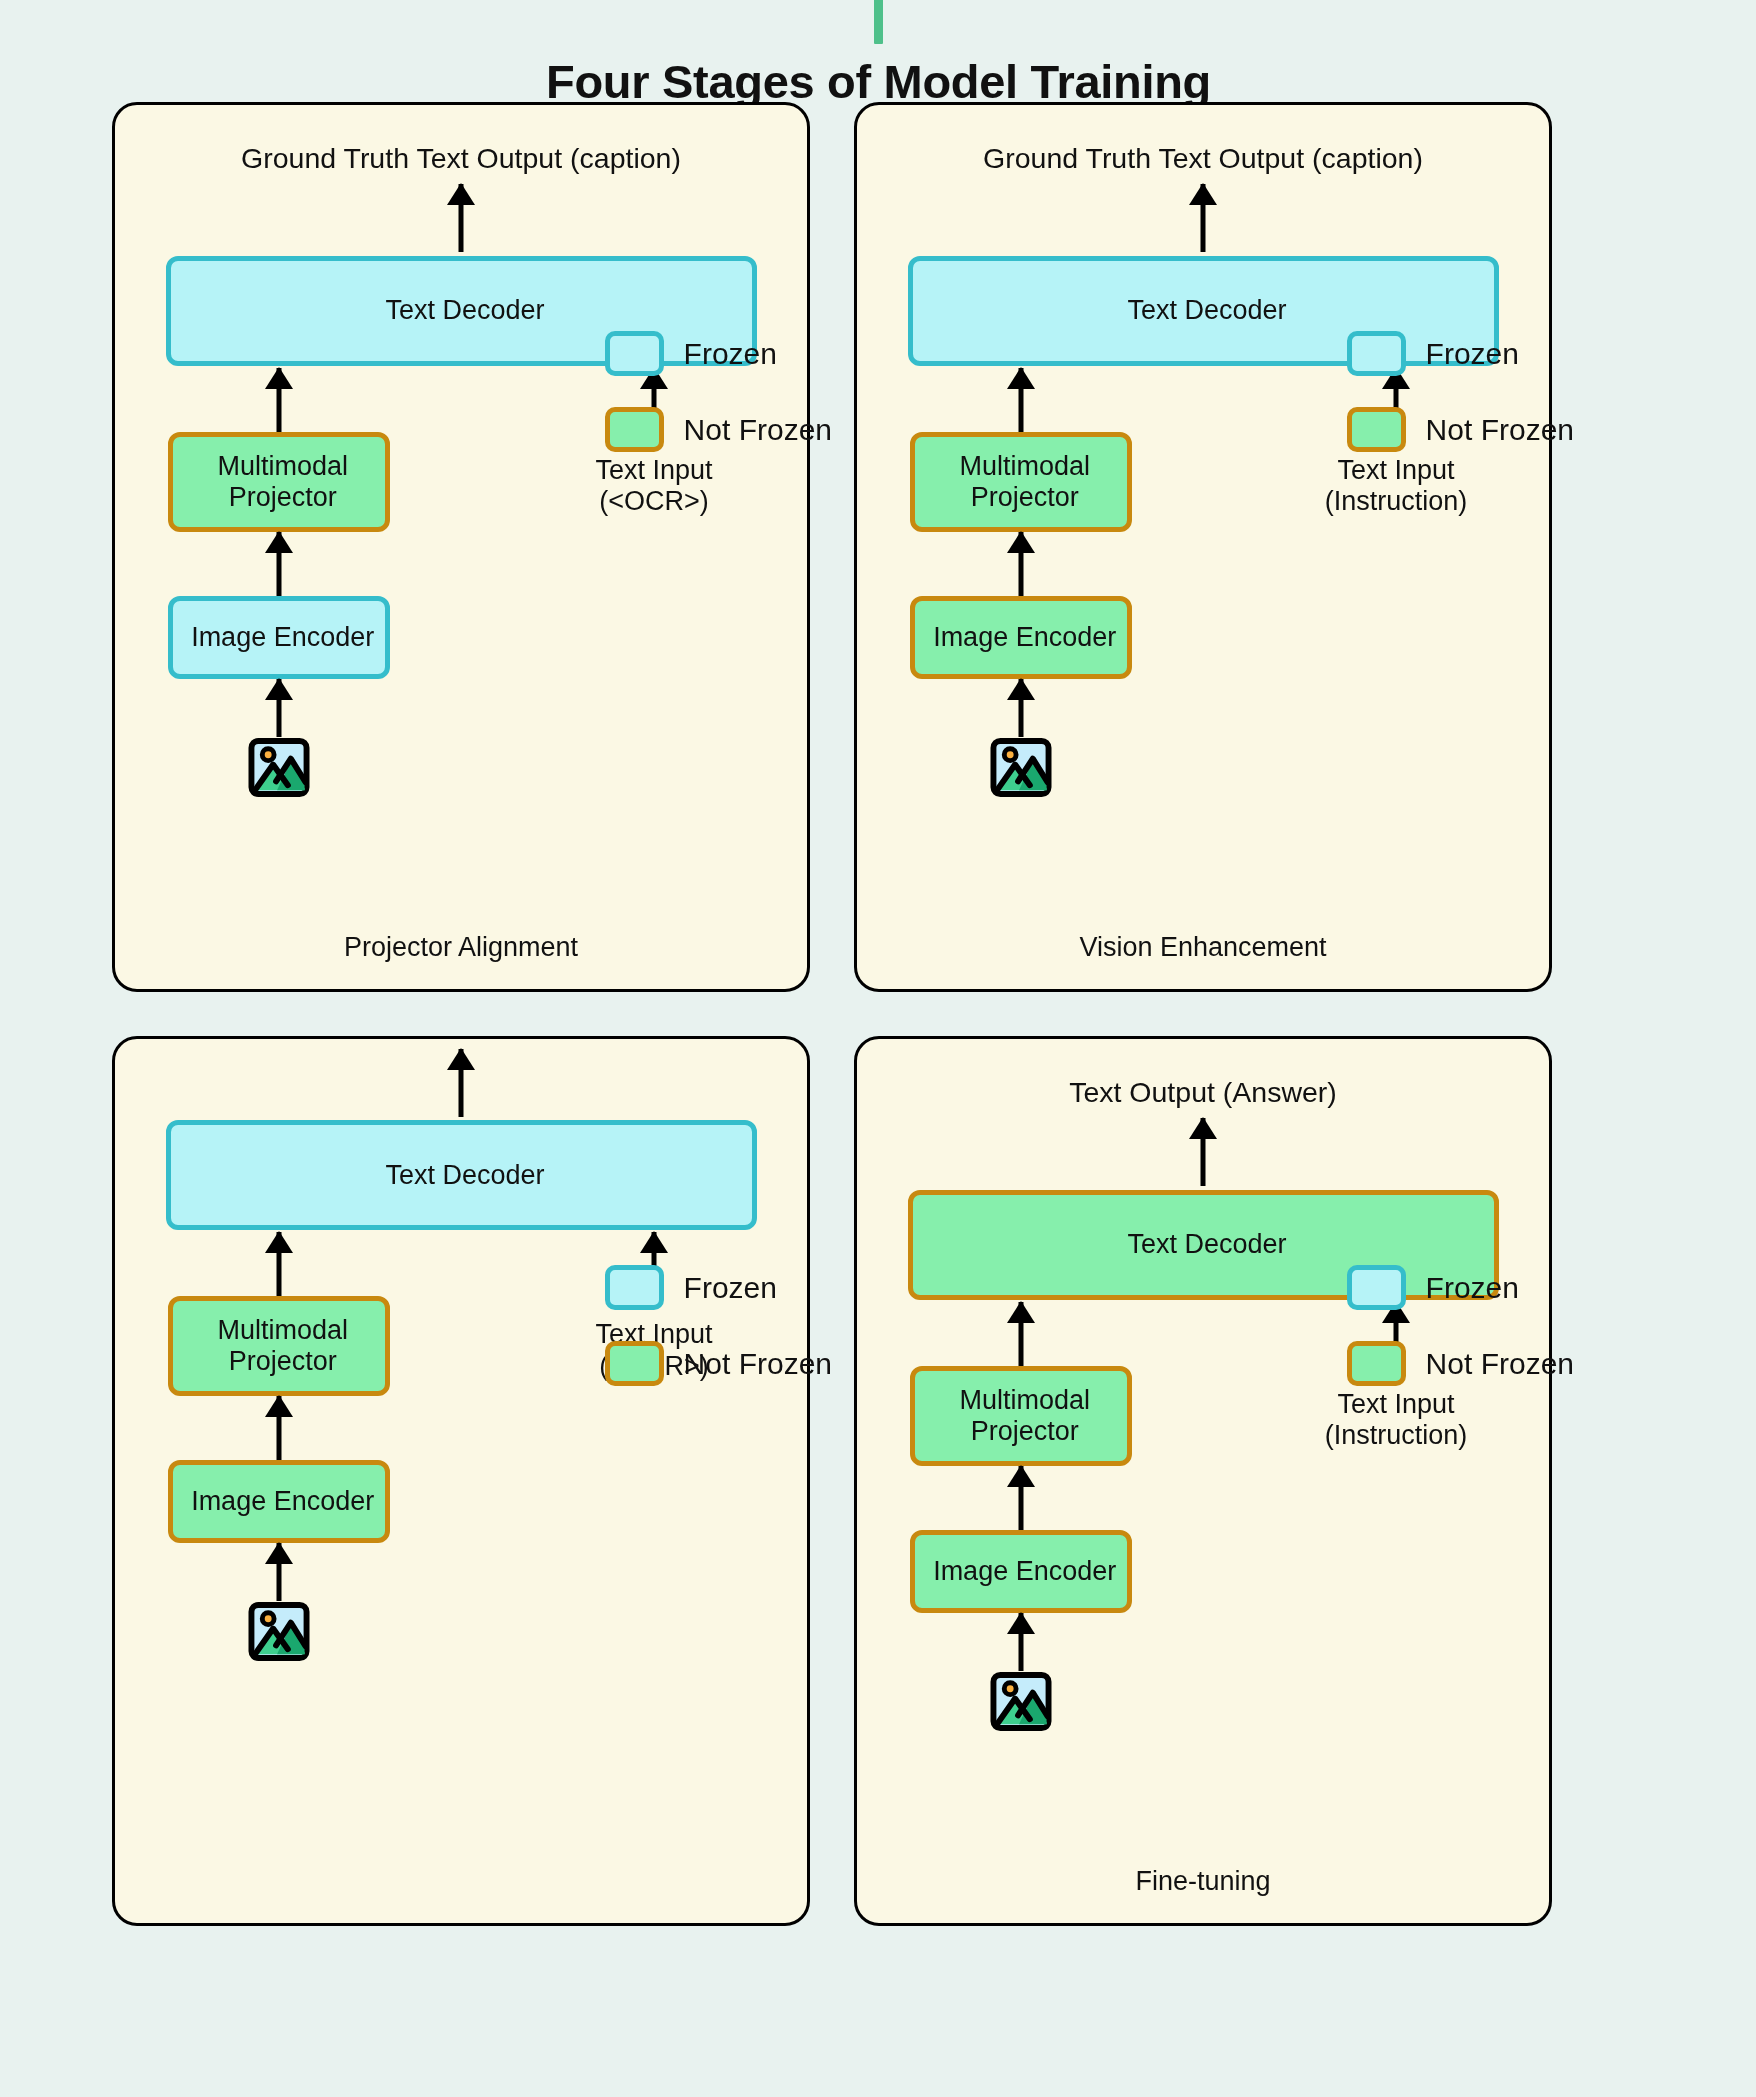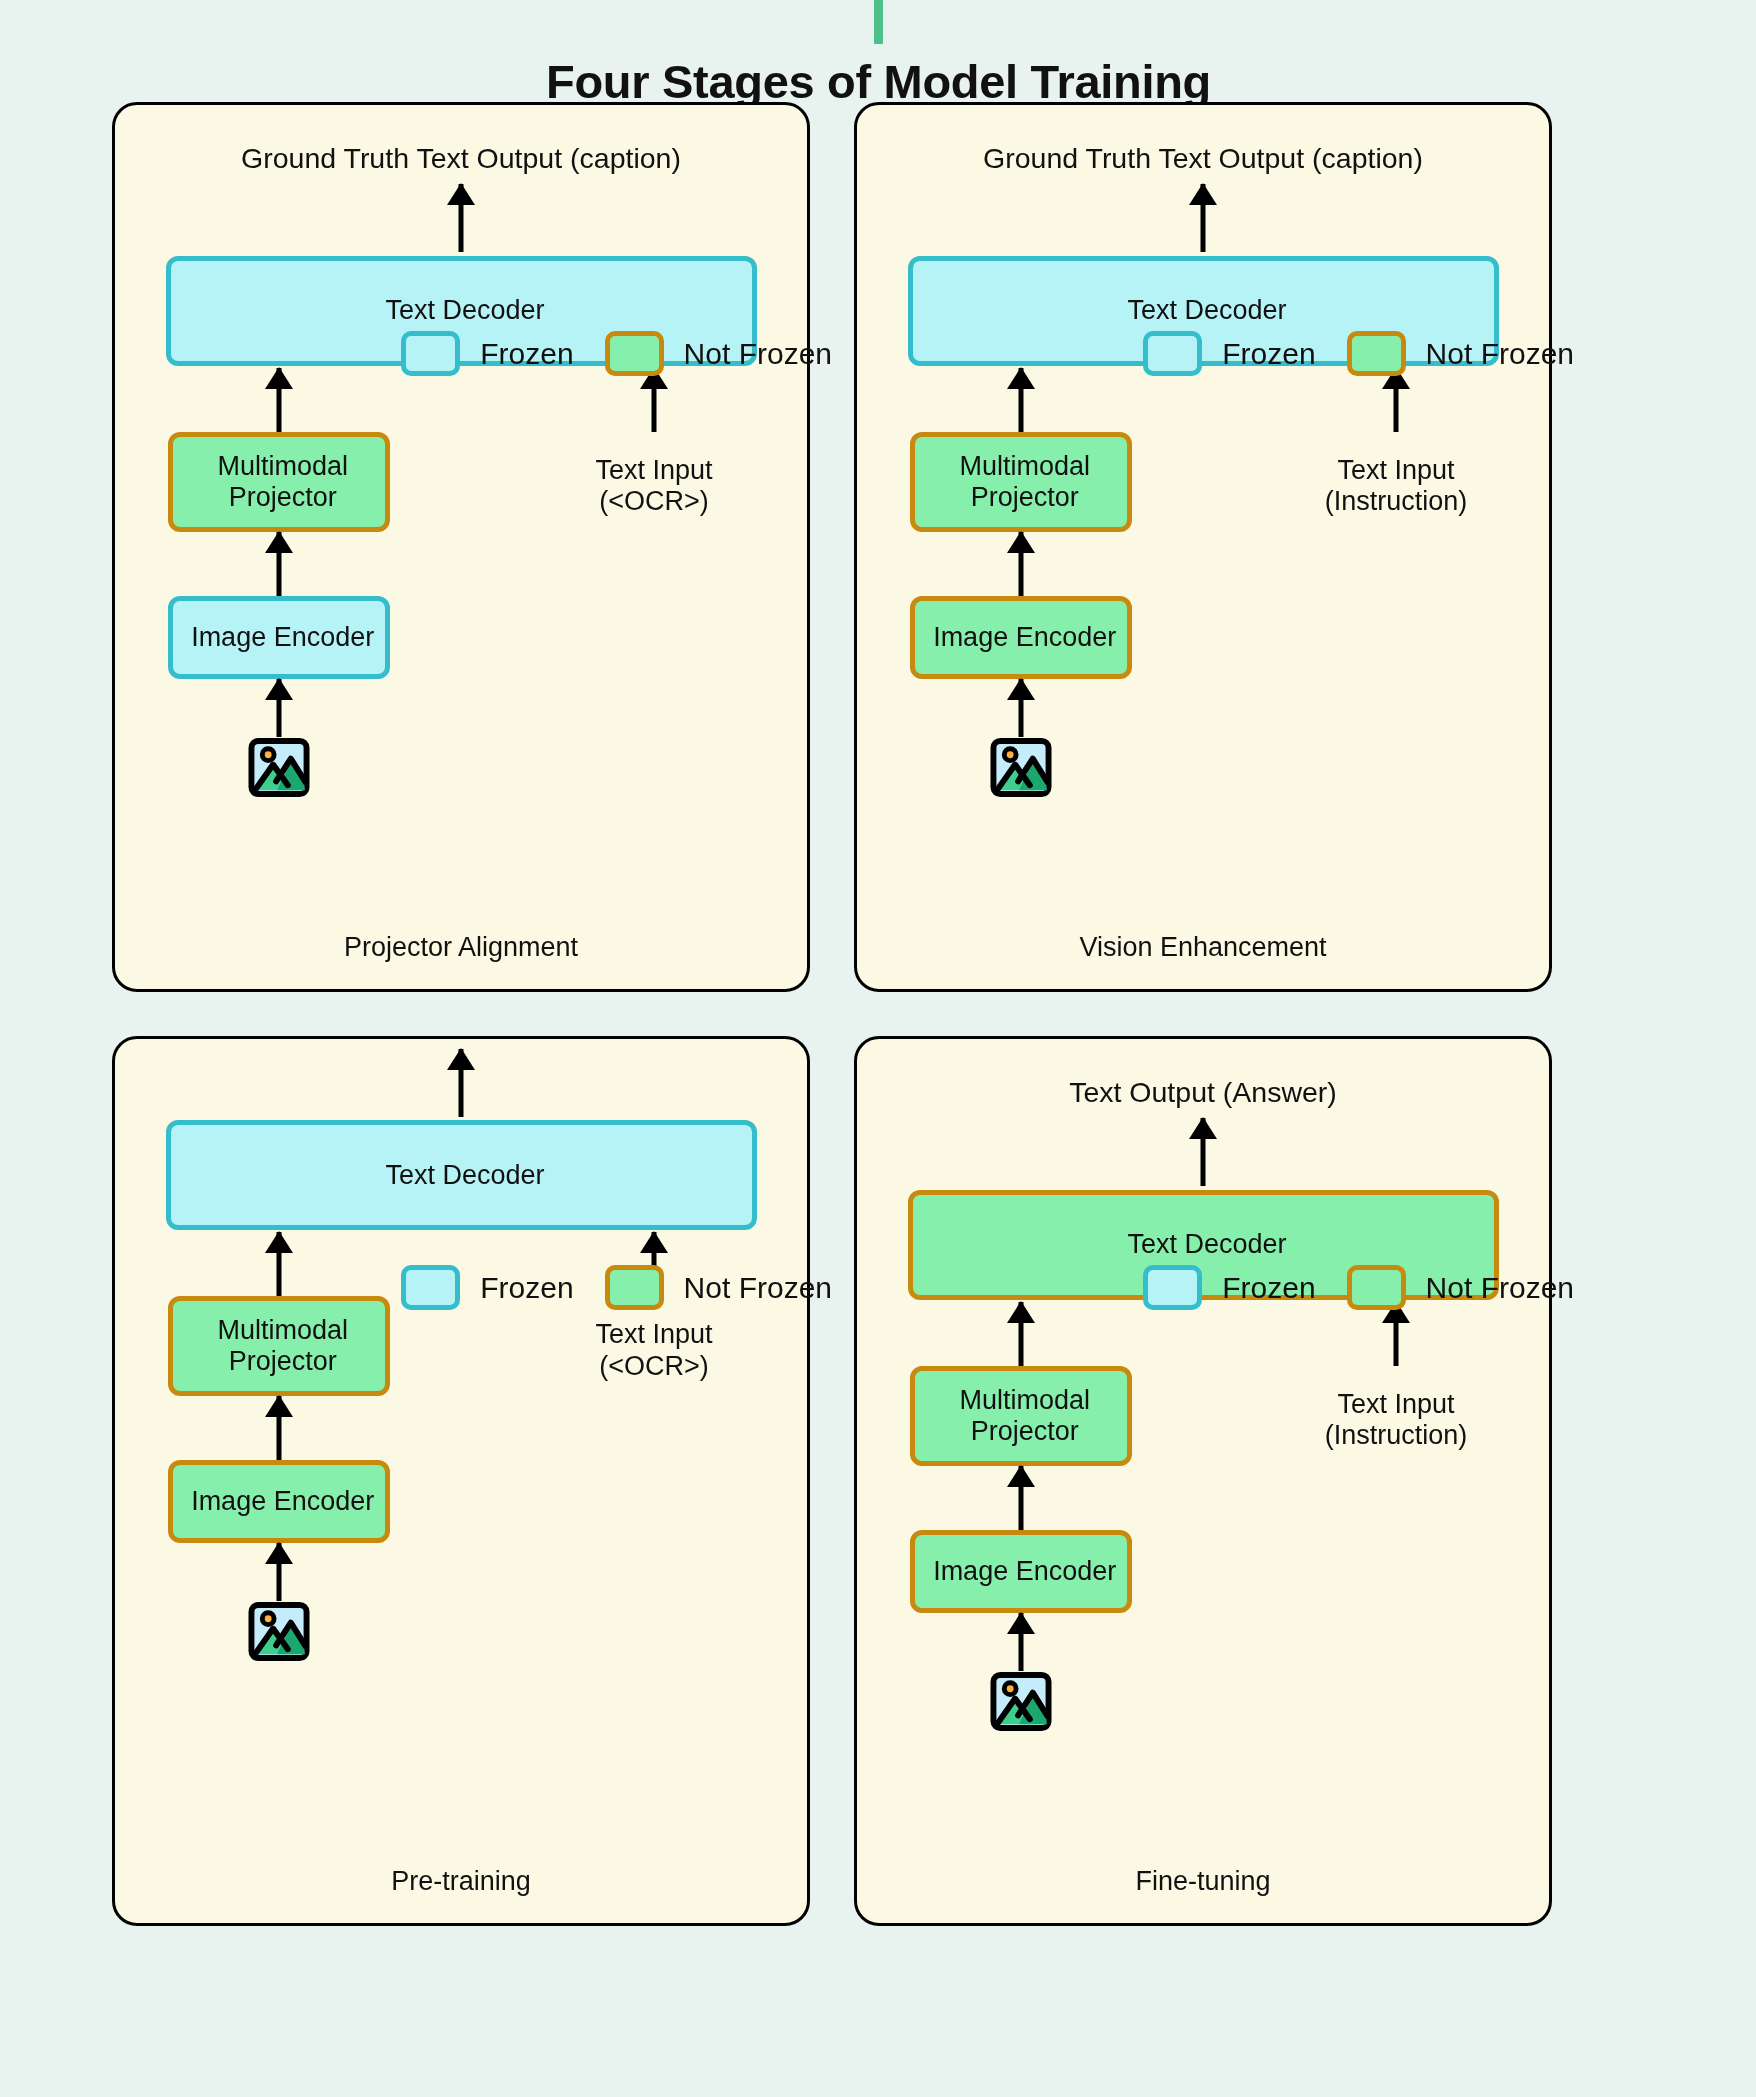--- a/index.html
+++ b/index.html
@@ -155,20 +155,21 @@
   .img-icon {
     width: 64px;
     height: 61px;
     flex: 0 0 auto;
   }
 
   
   .legend {
     position: absolute;
     display: flex;
+    flex-direction: column;
     gap: 31px;
   }
   .legend-row {
     display: flex;
     align-items: center;
     gap: 20px;
   }
   .legend-swatch {
     width: 59px;
     height: 45px;
@@ -386,21 +387,20 @@
             <div class="legend-label">Frozen</div>
           </div>
           <div class="legend-row">
             <div class="legend-swatch not-frozen"></div>
             <div class="legend-label">Not Frozen</div>
           </div>
         </div>
       </div>
     </div>
 
-    <div class="panel-caption">Pre-training</div>
   </div>
 
   <div class="panel">
     <div class="panel-header">Text Output (Answer)</div>
 
     <div class="stack-decoder">
       <div class="arrow-up" style="height:68px;">
         <div class="shaft"></div>
           <div class="head"></div>
       </div>

